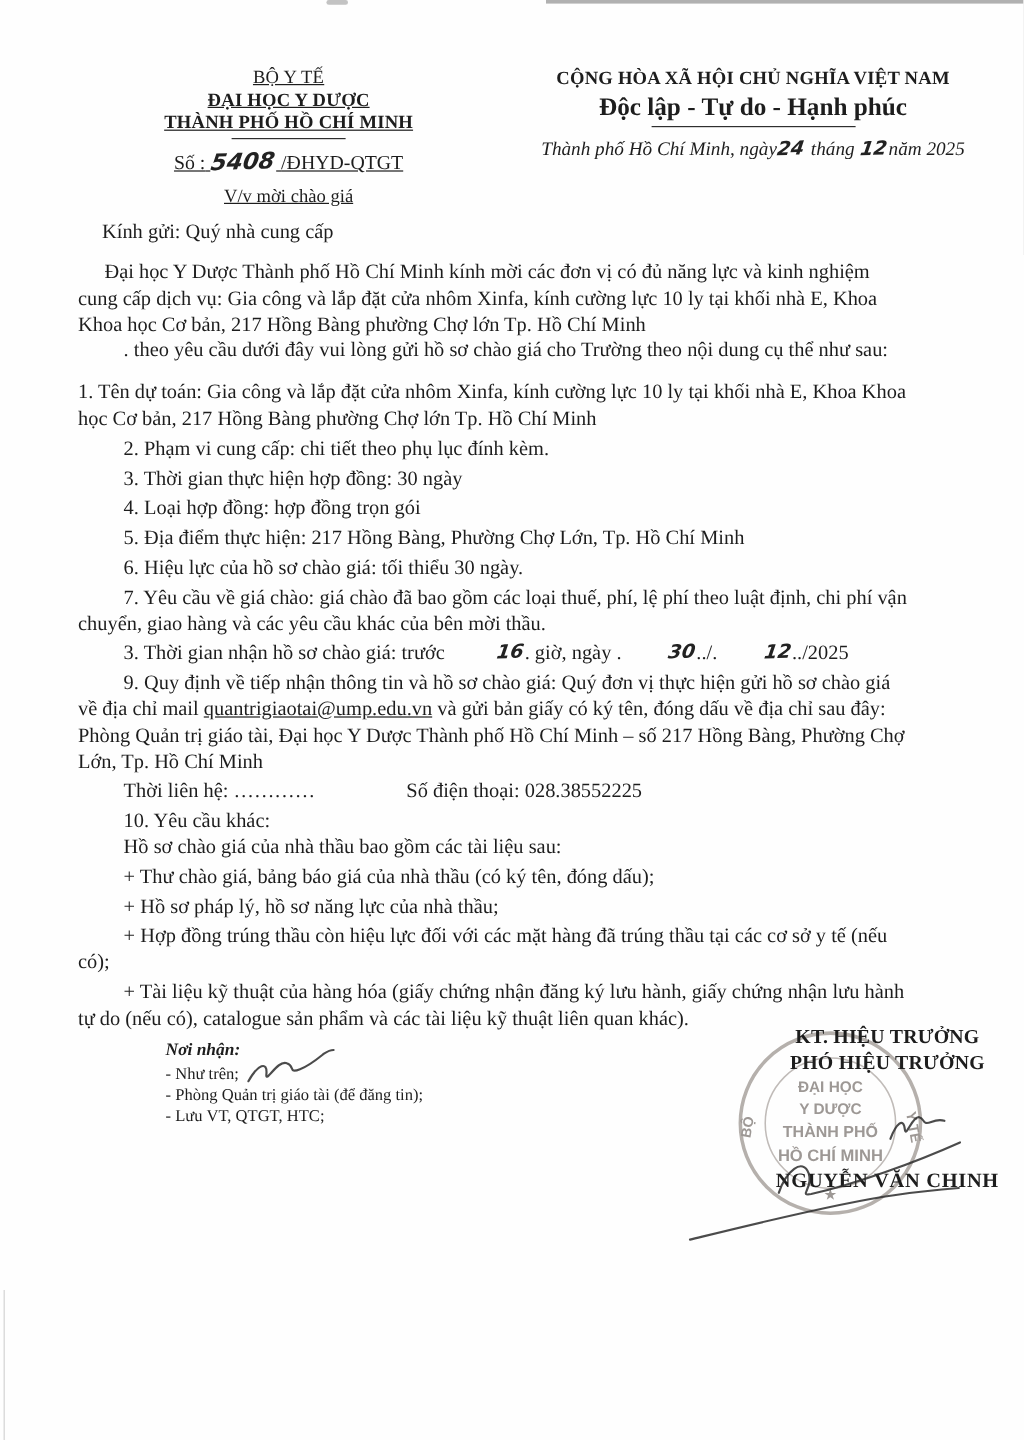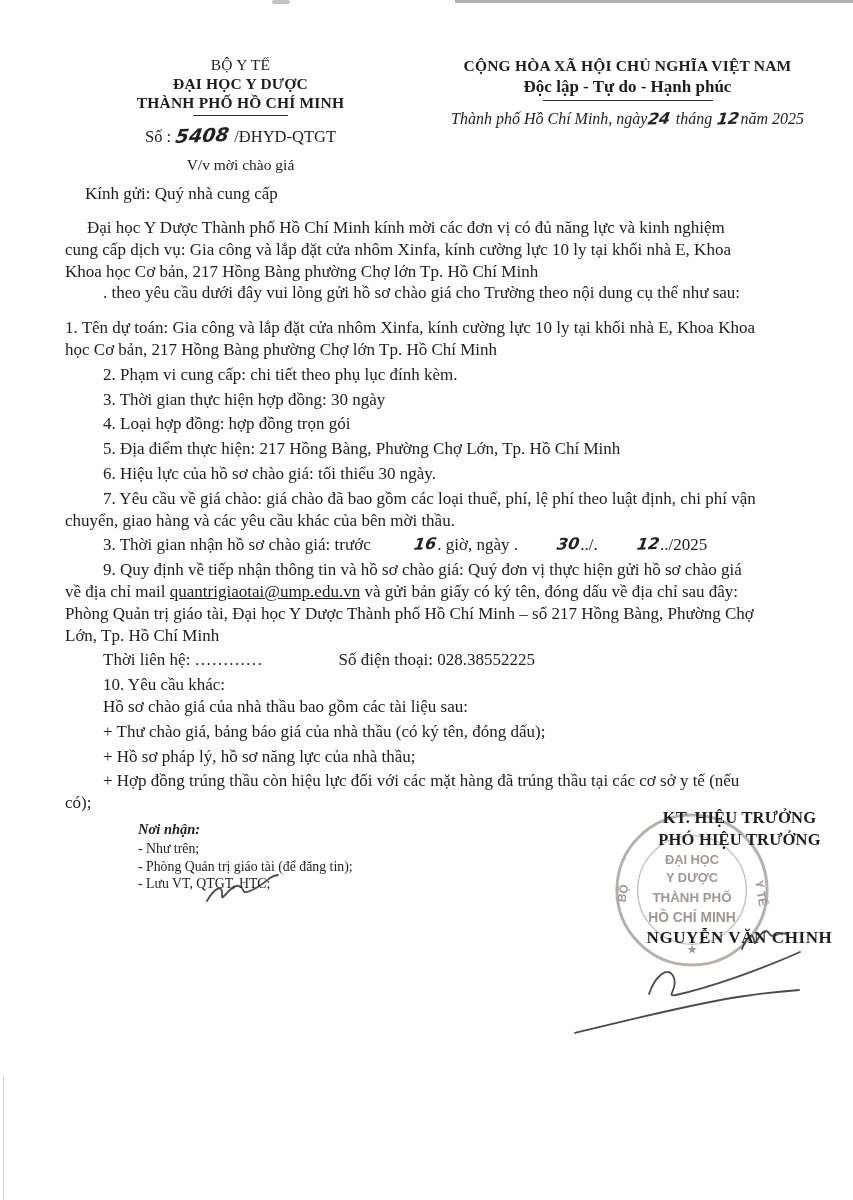--- a/index.html
+++ b/index.html
@@ -14,30 +14,30 @@
     overflow:hidden;
   }
   
   .artifact { position:absolute; background:#555; pointer-events:none; }
   .artifact.a1 { left:272px; top:0; width:18px; height:4px; opacity:.35; border-radius:2px; }
   .artifact.a2 { left:455px; top:0; width:398px; height:3px; opacity:.45; }
   .artifact.a3 { left:3px; top:1075px; width:1px; height:125px; background:#c9c9c9; opacity:.8; }
 
   
   .header { display:flex; padding-top:56px; }
-  .header-left { position:relative; width:440px; padding-left:41px; text-align:center; }
+  .header-left { position:relative; width:440px; padding-left:41px; text-align:center;text-decoration:underline; }
   .header-left .inner { width:330px; margin:0 auto; }
   .header-right { flex:1; text-align:center; padding-right:38px; }
   .h-line1 { font-size:15.5px; letter-spacing:.2px; }
   .h-line-bold { font-size:15.5px; font-weight:bold; letter-spacing:.2px; line-height:19px; }
   .rule-short { display:block; width:95px; border-bottom:1.6px solid #2e2e2e; margin:3px auto 8px; }
   .rule-mid  { display:block; width:170px; border-bottom:1.6px solid #2e2e2e; margin:3px auto 7px; }
   .so-line { font-size:16.5px; margin-top:2px; }
   .vv-line { font-size:15.5px; margin-top:9px; }
-  .motto { font-size:17px; font-weight:bold; margin-top:2px; }
+  .motto { font-size:21px; font-weight:bold; margin-top:2px; }
   .dateline { font-size:16px; font-style:italic; margin-top:8px; white-space:nowrap; }
 
   .hw {
     display:inline-block;
     font-family:"DejaVu Sans", sans-serif;
     font-style:italic; font-weight:600;
     transform:skewX(-10deg) rotate(-2deg);
     font-size:16px; color:#222;
     padding:0 1px;
   }
@@ -128,20 +128,21 @@
     <div class="contact-row mt-sm">
       <span>Thời liên hệ: …………</span>
       <span class="phone">Số điện thoại: 028.38552225</span>
     </div>
 
     <p class="ind mt-sm">10. Yêu cầu khác:</p>
     <p class="ind">Hồ sơ chào giá của nhà thầu bao gồm các tài liệu sau:</p>
     <p class="ind mt-sm">+ Thư chào giá, bảng báo giá của nhà thầu (có ký tên, đóng dấu);</p>
     <p class="ind mt-sm">+ Hồ sơ pháp lý, hồ sơ năng lực của nhà thầu;</p>
     <p class="ind mt-sm">+ Hợp đồng trúng thầu còn hiệu lực đối với các mặt hàng đã trúng thầu tại các cơ sở y tế (nếu có);</p>
+    <p class="ind mt-sm">+ Tài liệu kỹ thuật của hàng hóa (giấy chứng nhận đăng ký lưu hành, giấy chứng nhận lưu hành tự do (nếu có), catalogue sản phẩm và các tài liệu kỹ thuật liên quan khác).</p>
 
 
     <div class="footer">
       <div class="recipients">
         <div class="title">Nơi nhận:</div>
         <div>- Như trên;</div>
         <div>- Phòng Quản trị giáo tài (để đăng tin);</div>
         <div>- Lưu VT, QTGT, HTC;</div>
       </div>
 

